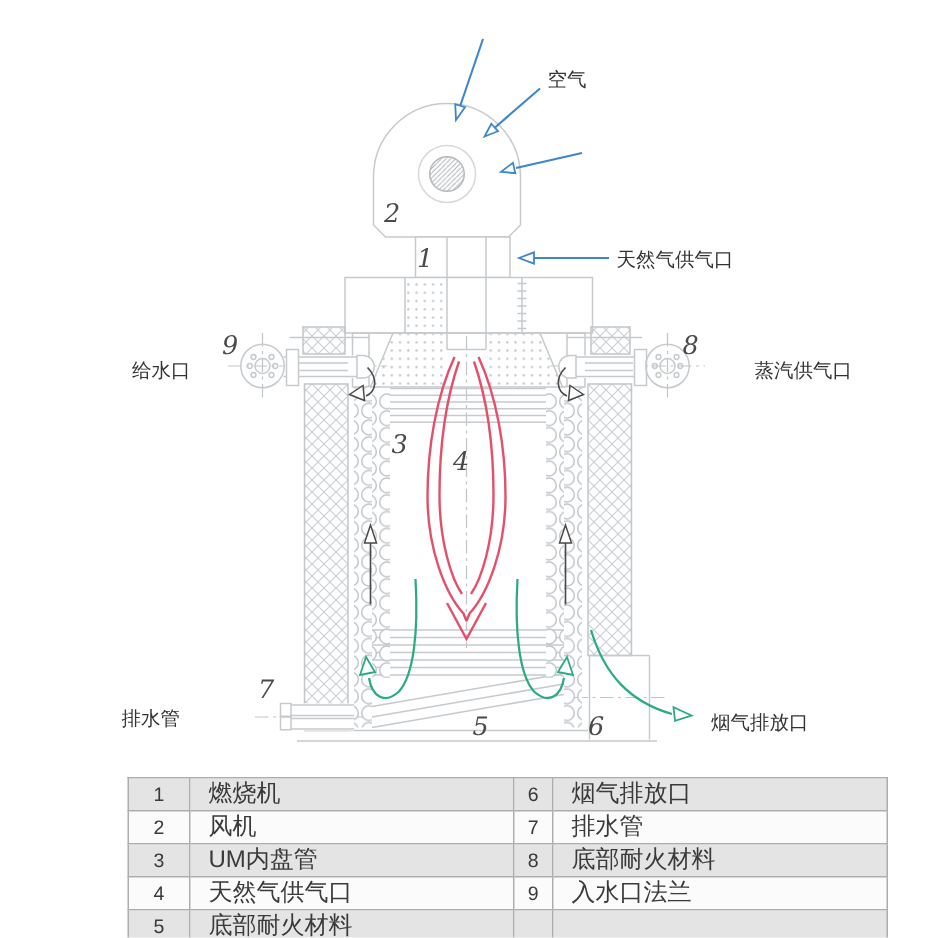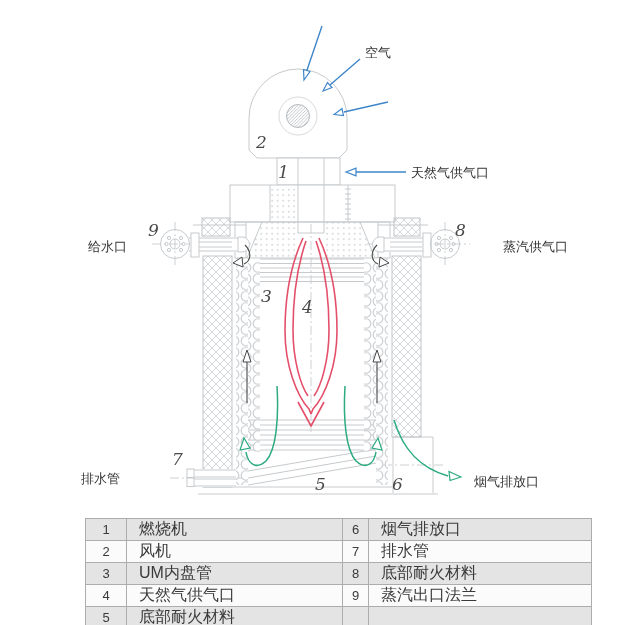--- a/index.html
+++ b/index.html
@@ -224,21 +224,21 @@
   <tr class="odd">
     <td class="n c1">3</td>
     <td class="c2">UM内盘管</td>
     <td class="n c3">8</td>
     <td class="c4">底部耐火材料</td>
   </tr>
   <tr class="even">
     <td class="n c1">4</td>
     <td class="c2">天然气供气口</td>
     <td class="n c3">9</td>
-    <td class="c4">蒸汽出口法兰</td>
+    <td class="c4">入水口法兰</td>
   </tr>
   <tr class="odd">
     <td class="n c1">5</td>
     <td class="c2">底部耐火材料</td>
     <td class="n c3"></td>
     <td class="c4"></td>
   </tr>
 </tbody>
   </table>
 

